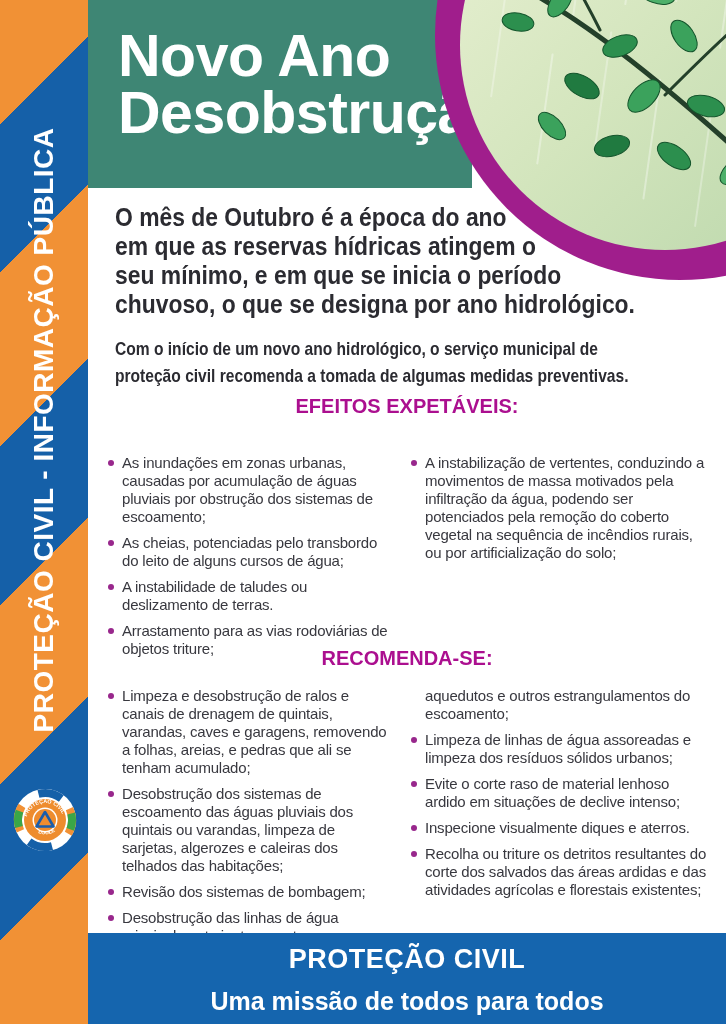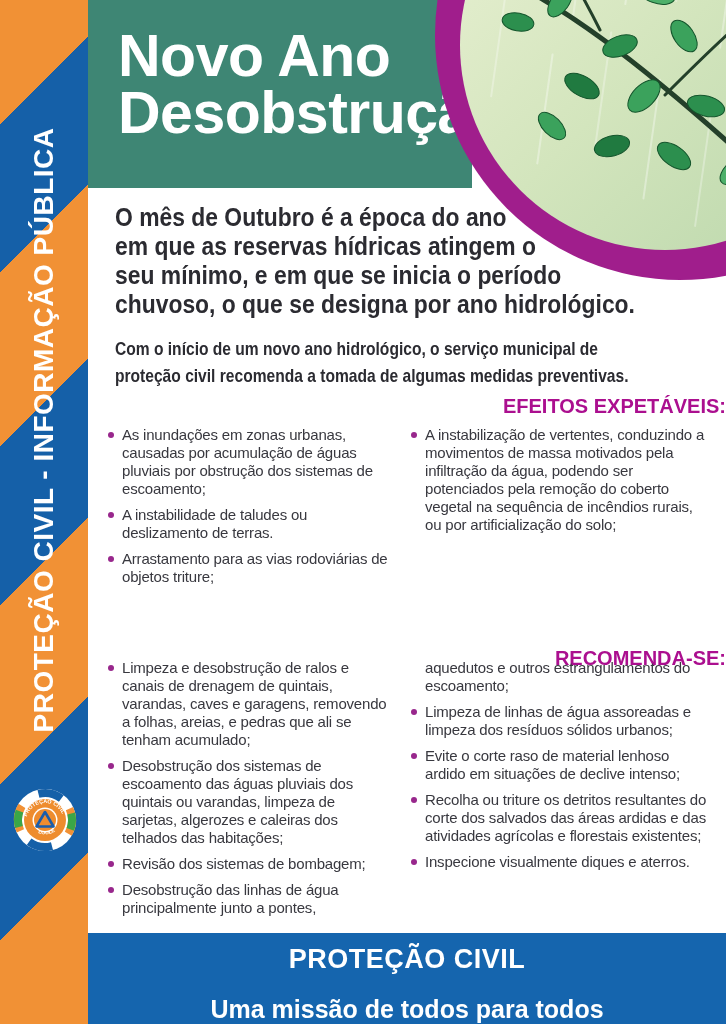--- a/index.html
+++ b/index.html
@@ -63,51 +63,51 @@
     font-size:26px;font-weight:bold;line-height:29px;
     transform:scaleX(.88);transform-origin:left top;white-space:nowrap;
   }
   .intro-2{
     position:absolute;left:115px;top:335px;color:var(--ink);
     font-size:19px;font-weight:bold;line-height:27px;
     transform:scaleX(.82);transform-origin:left top;white-space:nowrap;
   }
   
   .section-heading{
-    position:absolute;left:88px;width:638px;text-align:right;
+    position:absolute;left:88px;width:638px;text-align:center;
     color:var(--heading-magenta);font-size:20px;font-weight:bold;
     letter-spacing:0;
   }
   .h-efeitos{top:395px;}
   .h-recomenda{top:647px;}
   
   .cols{position:absolute;left:107px;display:flex;gap:18px;}
   .cols-efeitos{top:426px;}
   .cols-recomenda{top:659px;justify-content:flex-end;}
-  .col{list-style:none;}
+  .col{list-style:none;margin-top:28px;}
   .col-l{width:285px;}
   .col-r{width:300px;}
   .col li{
     position:relative;padding-left:15px;margin-bottom:8px;
     color:var(--ink-soft);font-size:15px;line-height:18px;
     letter-spacing:-0.2px;font-weight:500;
   }
   .col li::before{
     content:"";position:absolute;left:1px;top:6px;width:6px;height:6px;
     border-radius:50%;background:var(--dot);
   }
   .col li.no-dot::before{display:none;}
   
   .footer{
     position:absolute;left:88px;top:933px;width:638px;height:91px;
     background:var(--footer-blue);color:#fff;text-align:center;
     padding-top:11px;
   }
   .footer-title{font-size:27px;font-weight:bold;letter-spacing:0.5px;}
-  .footer-slogan{font-size:25px;font-weight:bold;margin-top:20px;}
+  .footer-slogan{font-size:25px;font-weight:bold;margin-top:12px;}
 </style>
 </head>
 <body>
 
 <div class="poster">
 
   <div class="sidebar">
     <div class="sidebar-banner">PROTEÇÃO CIVIL - INFORMAÇÃO PÚBLICA</div>
     <div class="logo">
       <svg width="64" height="64" viewBox="0 0 64 64">
@@ -230,42 +230,43 @@
   </div>
   <div class="intro-2">
     <div>Com o início de um novo ano hidrológico, o serviço municipal de</div>
     <div>proteção civil recomenda a tomada de algumas medidas preventivas.</div>
   </div>
 
   <div class="section-heading h-efeitos">EFEITOS EXPETÁVEIS:</div>
   <div class="cols cols-efeitos">
     <ul class="col col-l">
       <li>As inundações em zonas urbanas, causadas por acumulação de águas pluviais por obstrução dos sistemas de escoamento;</li>
+      <li>As cheias, potenciadas pelo transbordo do leito de alguns cursos de água;</li>
       <li>A instabilidade de taludes ou deslizamento de terras.</li>
       <li>Arrastamento para as vias rodoviárias de objetos triture;</li>
     </ul>
     <ul class="col col-r">
       <li>A instabilização de vertentes, conduzindo a movimentos de massa motivados pela infiltração da água, podendo ser potenciados pela remoção do coberto vegetal na sequência de incêndios rurais, ou por artificialização do solo;</li>
     </ul>
   </div>
 
   <div class="section-heading h-recomenda">RECOMENDA-SE:</div>
   <div class="cols cols-recomenda">
     <ul class="col col-l">
       <li>Limpeza e desobstrução de ralos e canais de drenagem de quintais, varandas, caves e garagens, removendo a folhas, areias, e pedras que ali se tenham acumulado;</li>
       <li>Desobstrução dos sistemas de escoamento das águas pluviais dos quintais ou varandas, limpeza de sarjetas, algerozes e caleiras dos telhados das habitações;</li>
       <li>Revisão dos sistemas de bombagem;</li>
       <li>Desobstrução das linhas de água principalmente junto a pontes,</li>
     </ul>
     <ul class="col col-r">
       <li class="no-dot">aquedutos e outros estrangulamentos do escoamento;</li>
       <li>Limpeza de linhas de água assoreadas e limpeza dos resíduos sólidos urbanos;</li>
       <li>Evite o corte raso de material lenhoso ardido em situações de declive intenso;</li>
+      <li>Inspecione visualmente diques e aterros.</li>
       <li>Recolha ou triture os detritos resultantes do corte dos salvados das áreas ardidas e das atividades agrícolas e florestais existentes;</li>
-      <li>Inspecione visualmente diques e aterros.</li>
     </ul>
   </div>
 
   <div class="footer">
     <div class="footer-title">PROTEÇÃO CIVIL</div>
     <div class="footer-slogan">Uma missão de todos para todos</div>
   </div>
 
 </div>
 

